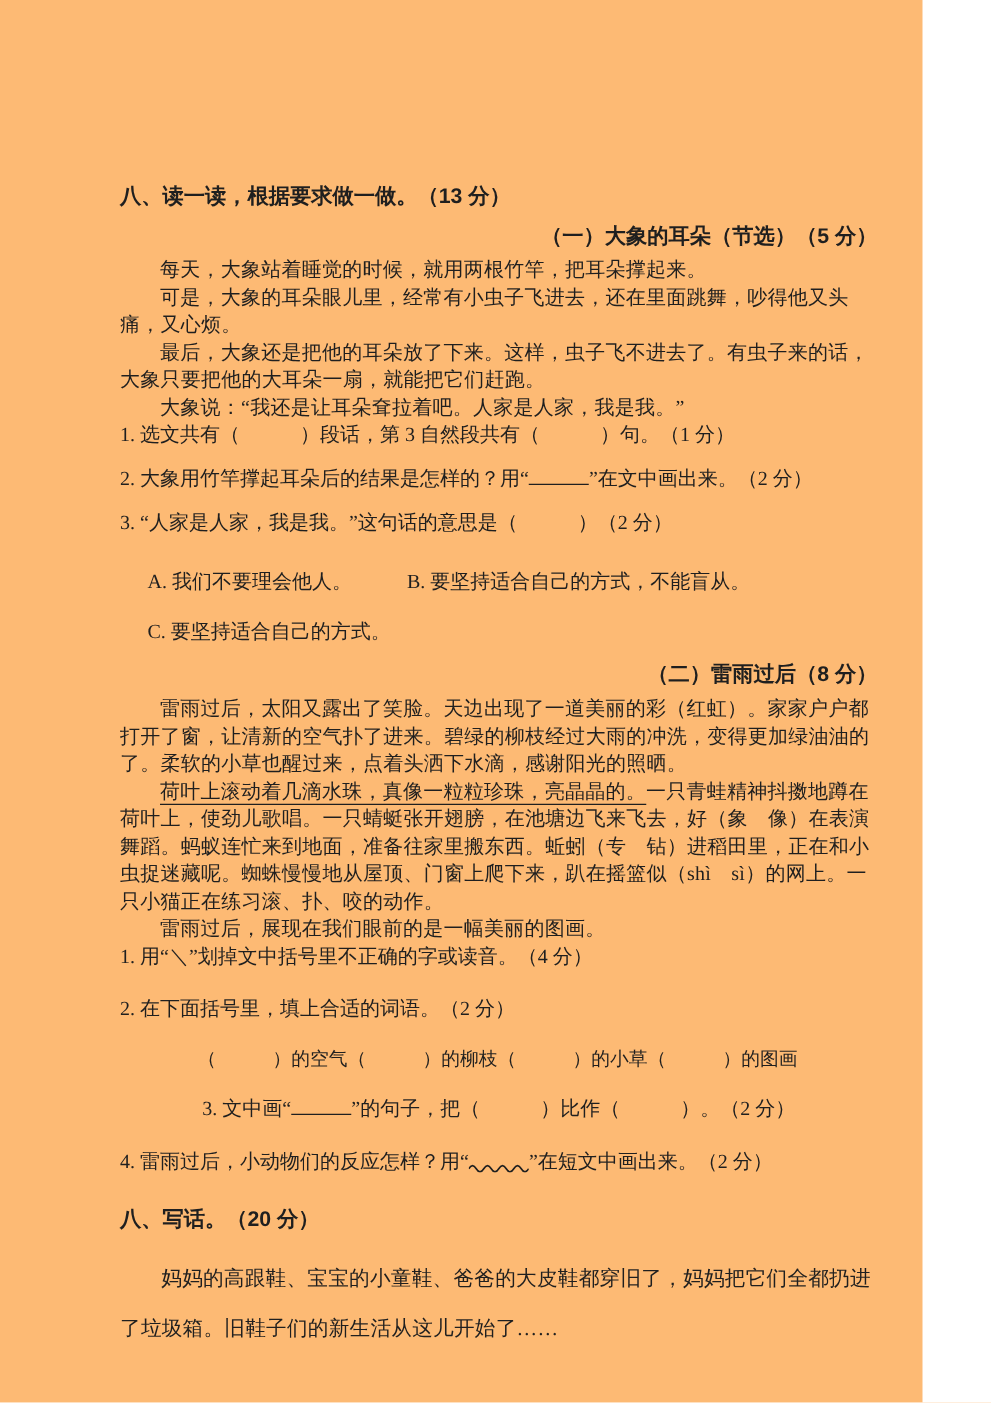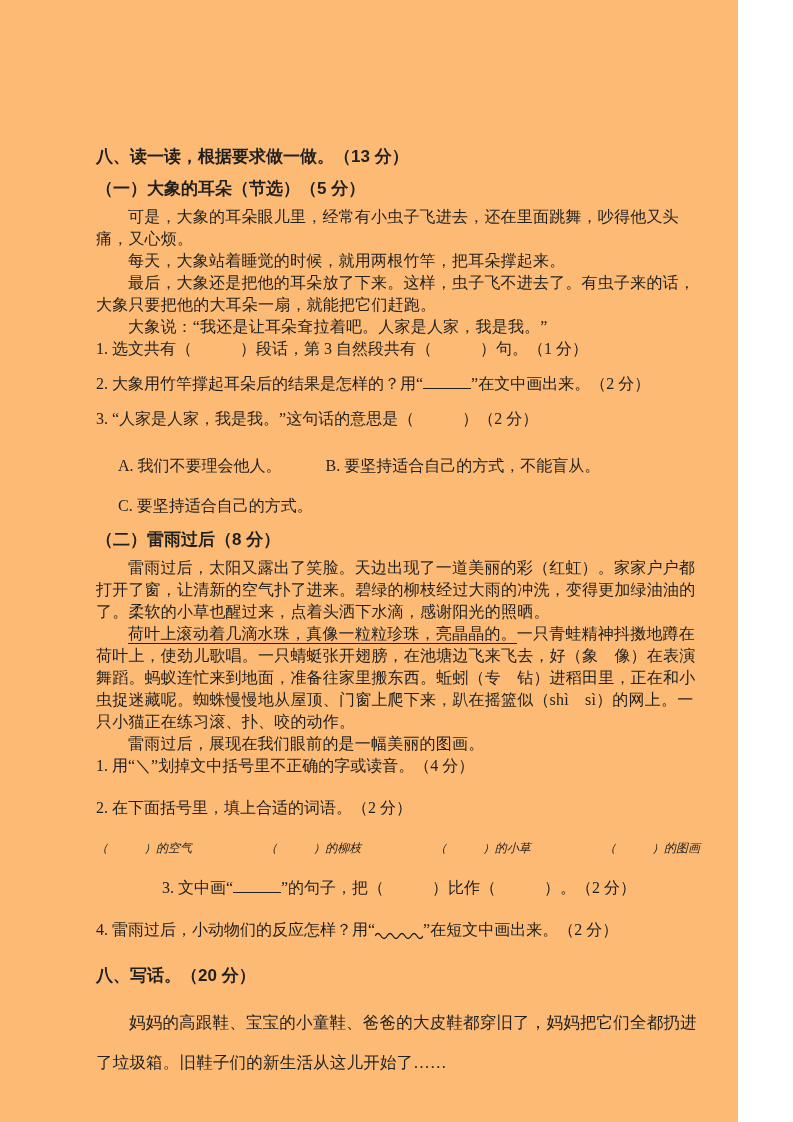--- a/index.html
+++ b/index.html
@@ -22,21 +22,21 @@
     font-weight:bold;
     font-size:17px;
     line-height:22px;
     margin:0;
   }
   .passage-title{
     font-family:"Liberation Sans", sans-serif;
     font-weight:bold;
     font-size:17px;
     line-height:20px;
-    text-align:left;
+    text-align:right;
     margin:11px 0 7px 0;
   }
   .passage{
     font-size:16px;
     line-height:22px;
     margin:0;
     text-indent:2em;
     letter-spacing:0.2px;
   }
   .question{
@@ -79,47 +79,46 @@
     position:relative;
     vertical-align:baseline;
   }
   .blank-wavy svg{
     position:absolute;
     left:0;bottom:-4px;
     width:48px;height:8px;
   }
   .blanks-row{
     display:flex;
-    justify-content:space-between;
-    font-size:12px;
+    justify-content:center;
+    font-size:15px;
     line-height:22px;
     margin-top:18px;
     padding-right:2px;
-    font-style:italic;
   }
   .write-heading{margin-top:24px;}
   .write-para{
     font-size:16.5px;
     line-height:40px;
     margin-top:16px;
     text-indent:2em;
     letter-spacing:0.2px;
   }
 </style>
 </head>
 <body>
 
 <div class="page">
   <div class="content">
 
     <p class="sec-heading">八、读一读，根据要求做一做。（13 分）</p>
 
     <p class="passage-title">（一）大象的耳朵（节选）（5 分）</p>
+    <p class="passage">每天，大象站着睡觉的时候，就用两根竹竿，把耳朵撑起来。</p>
     <p class="passage">可是，大象的耳朵眼儿里，经常有小虫子飞进去，还在里面跳舞，吵得他又头痛，又心烦。</p>
-    <p class="passage">每天，大象站着睡觉的时候，就用两根竹竿，把耳朵撑起来。</p>
     <p class="passage">最后，大象还是把他的耳朵放了下来。这样，虫子飞不进去了。有虫子来的话，大象只要把他的大耳朵一扇，就能把它们赶跑。</p>
     <p class="passage">大象说：“我还是让耳朵耷拉着吧。人家是人家，我是我。”</p>
 
     <p class="question">1. 选文共有（　　　）段话，第 3 自然段共有（　　　）句。（1 分）</p>
 
     <p class="question q-gap-sm">
       <span>2. 大象用竹竿撑起耳朵后的结果是怎样的？用“</span><span class="blank-line"></span><span>”在文中画出来。（2 分）</span>
     </p>
 
     <p class="question q-gap-sm">3. “人家是人家，我是我。”这句话的意思是（　　　）（2 分）</p>

